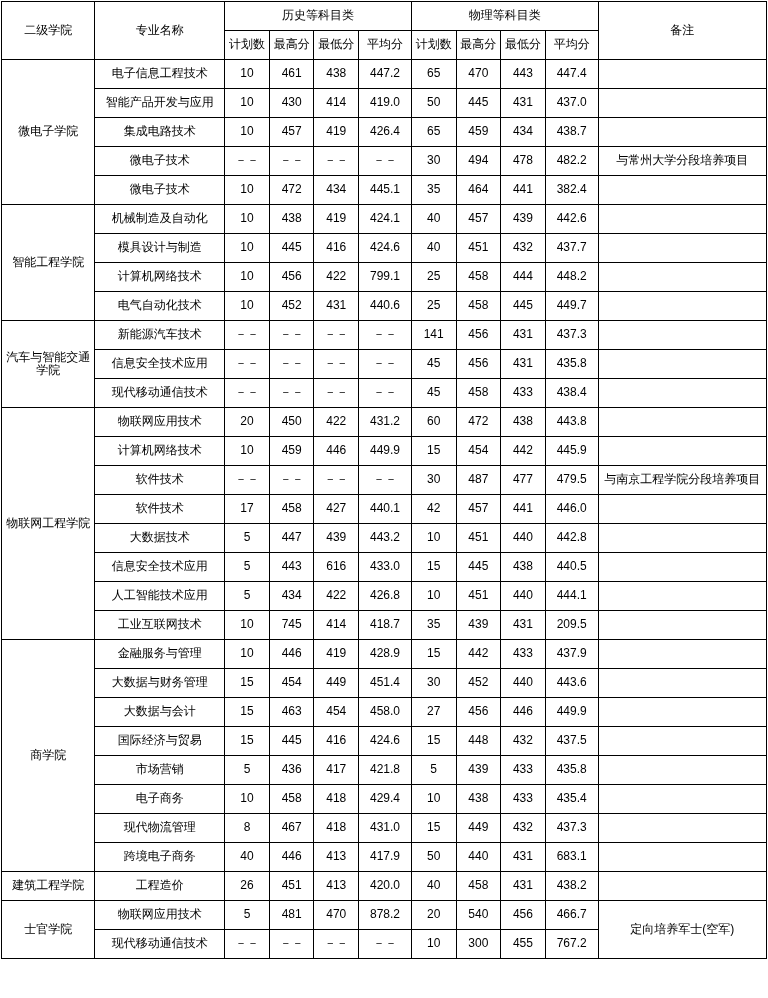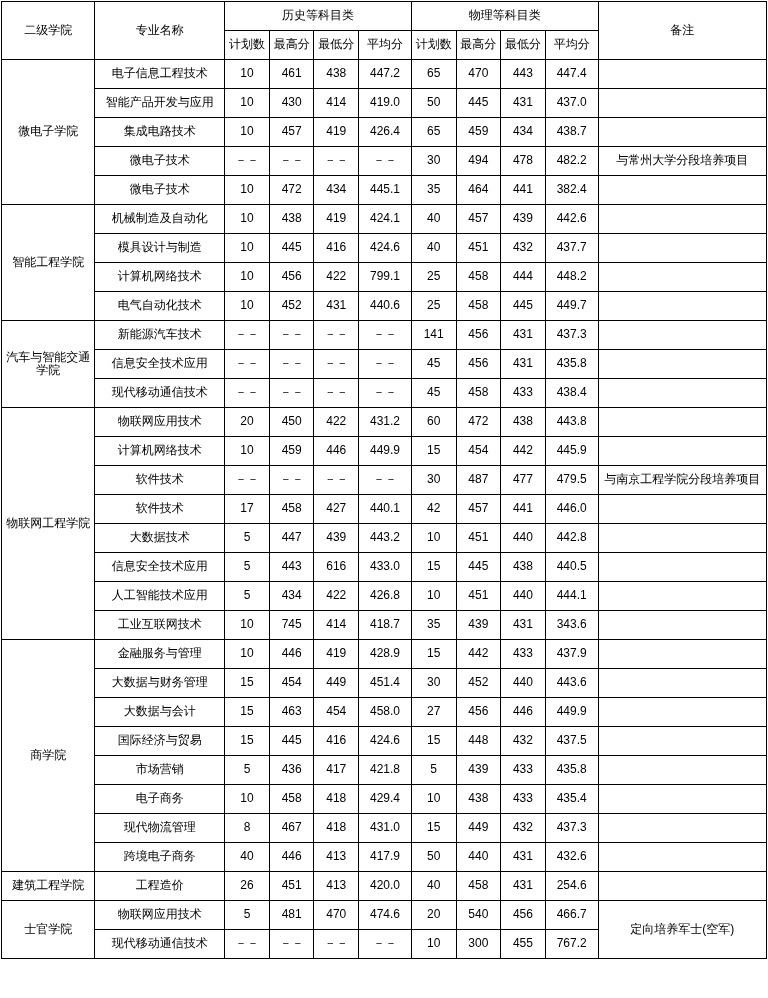--- a/index.html
+++ b/index.html
@@ -340,21 +340,21 @@
         </tr>
         <tr>
           <td class="major">工业互联网技术</td>
           <td class="num">10</td>
           <td class="num">745</td>
           <td class="num">414</td>
           <td class="num">418.7</td>
           <td class="num">35</td>
           <td class="num">439</td>
           <td class="num">431</td>
-          <td class="num">343.6</td>
+          <td class="num">209.5</td>
           <td class="note"></td>
         </tr>
         <tr>
           <td class="college" rowspan="8">商学院</td>
           <td class="major">金融服务与管理</td>
           <td class="num">10</td>
           <td class="num">446</td>
           <td class="num">419</td>
           <td class="num">428.9</td>
           <td class="num">15</td>
@@ -437,43 +437,43 @@
         </tr>
         <tr>
           <td class="major">跨境电子商务</td>
           <td class="num">40</td>
           <td class="num">446</td>
           <td class="num">413</td>
           <td class="num">417.9</td>
           <td class="num">50</td>
           <td class="num">440</td>
           <td class="num">431</td>
-          <td class="num">432.6</td>
+          <td class="num">683.1</td>
           <td class="note"></td>
         </tr>
         <tr>
           <td class="college" rowspan="1">建筑工程学院</td>
           <td class="major">工程造价</td>
           <td class="num">26</td>
           <td class="num">451</td>
           <td class="num">413</td>
           <td class="num">420.0</td>
           <td class="num">40</td>
           <td class="num">458</td>
           <td class="num">431</td>
-          <td class="num">254.6</td>
+          <td class="num">438.2</td>
           <td class="note"></td>
         </tr>
         <tr>
           <td class="college" rowspan="2">士官学院</td>
           <td class="major">物联网应用技术</td>
           <td class="num">5</td>
           <td class="num">481</td>
           <td class="num">470</td>
-          <td class="num">474.6</td>
+          <td class="num">878.2</td>
           <td class="num">20</td>
           <td class="num">540</td>
           <td class="num">456</td>
           <td class="num">466.7</td>
           <td class="note" rowspan="2">定向培养军士(空军)</td>
         </tr>
         <tr>
           <td class="major">现代移动通信技术</td>
           <td class="num">－－</td>
           <td class="num">－－</td>

